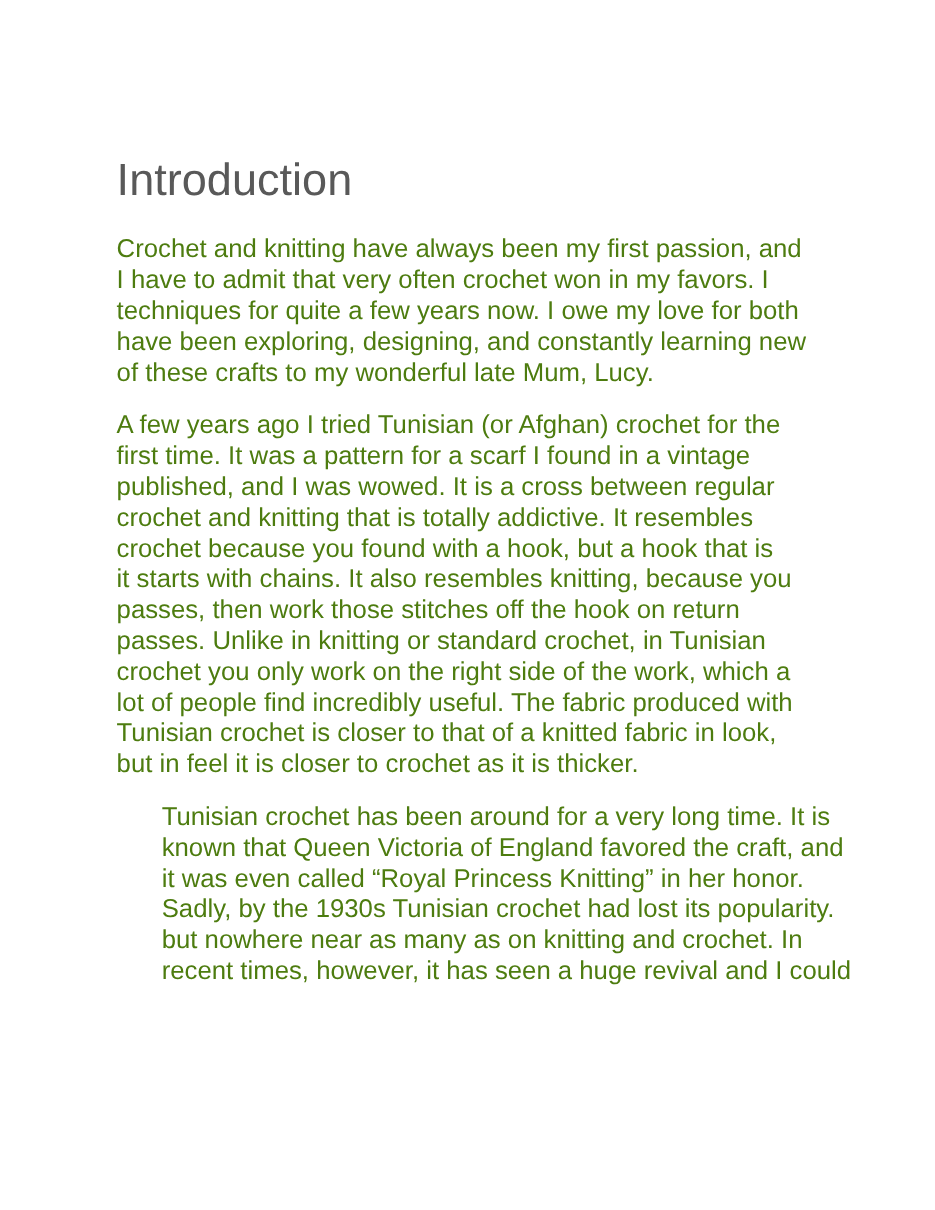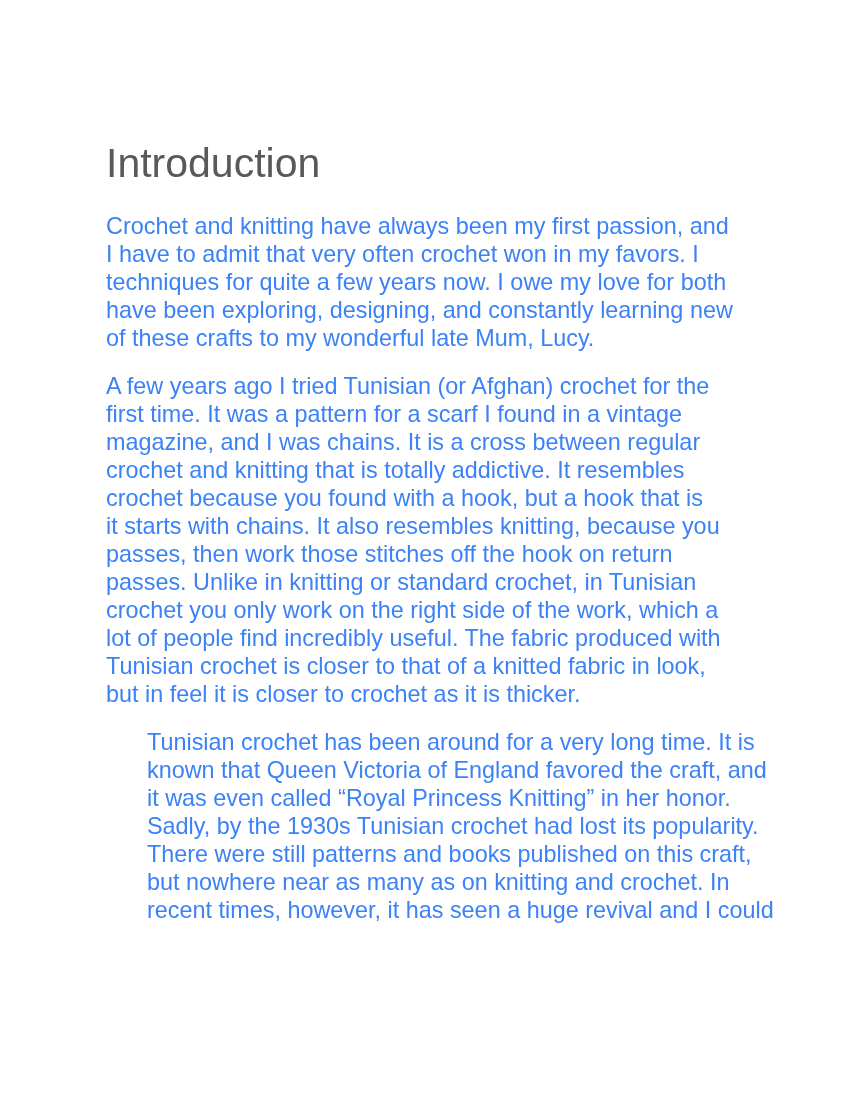--- a/index.html
+++ b/index.html
@@ -38,46 +38,45 @@
     line-height: 28px;
     white-space: nowrap;
   }
 </style>
 </head>
 <body>
 
 <div class="page" style="background: rgb(255, 255, 255);">
   <div class="content">
     <h1 class="doc-title" style="color: rgb(89, 89, 89);">Introduction</h1>
-    <div id="body-text" style="color: #3b82f6;">
+    <div id="body-text" style="color: #4d7c0f;">
         <div class="paragraph">
           <div class="text-line">Crochet and knitting have always been my first passion, and</div>
           <div class="text-line">I have to admit that very often crochet won in my favors. I</div>
           <div class="text-line">techniques for quite a few years now. I owe my love for both</div>
           <div class="text-line">have been exploring, designing, and constantly learning new</div>
           <div class="text-line">of these crafts to my wonderful late Mum, Lucy.</div>
         </div>
         <div class="paragraph">
           <div class="text-line">A few years ago I tried Tunisian (or Afghan) crochet for the</div>
           <div class="text-line">first time. It was a pattern for a scarf I found in a vintage</div>
-          <div class="text-line">magazine, and I was chains. It is a cross between regular</div>
+          <div class="text-line">published, and I was wowed. It is a cross between regular</div>
           <div class="text-line">crochet and knitting that is totally addictive. It resembles</div>
           <div class="text-line">crochet because you found with a hook, but a hook that is</div>
           <div class="text-line">it starts with chains. It also resembles knitting, because you</div>
           <div class="text-line">passes, then work those stitches off the hook on return</div>
           <div class="text-line">passes. Unlike in knitting or standard crochet, in Tunisian</div>
           <div class="text-line">crochet you only work on the right side of the work, which a</div>
           <div class="text-line">lot of people find incredibly useful. The fabric produced with</div>
           <div class="text-line">Tunisian crochet is closer to that of a knitted fabric in look,</div>
           <div class="text-line">but in feel it is closer to crochet as it is thicker.</div>
         </div>
         <div class="paragraph">
           <div class="text-line">Tunisian crochet has been around for a very long time. It is</div>
           <div class="text-line">known that Queen Victoria of England favored the craft, and</div>
           <div class="text-line">it was even called “Royal Princess Knitting” in her honor.</div>
           <div class="text-line">Sadly, by the 1930s Tunisian crochet had lost its popularity.</div>
-          <div class="text-line">There were still patterns and books published on this craft,</div>
           <div class="text-line">but nowhere near as many as on knitting and crochet. In</div>
           <div class="text-line">recent times, however, it has seen a huge revival and I could</div>
         </div>
       </div>
   </div>
 </div>
 
 </body></html>

